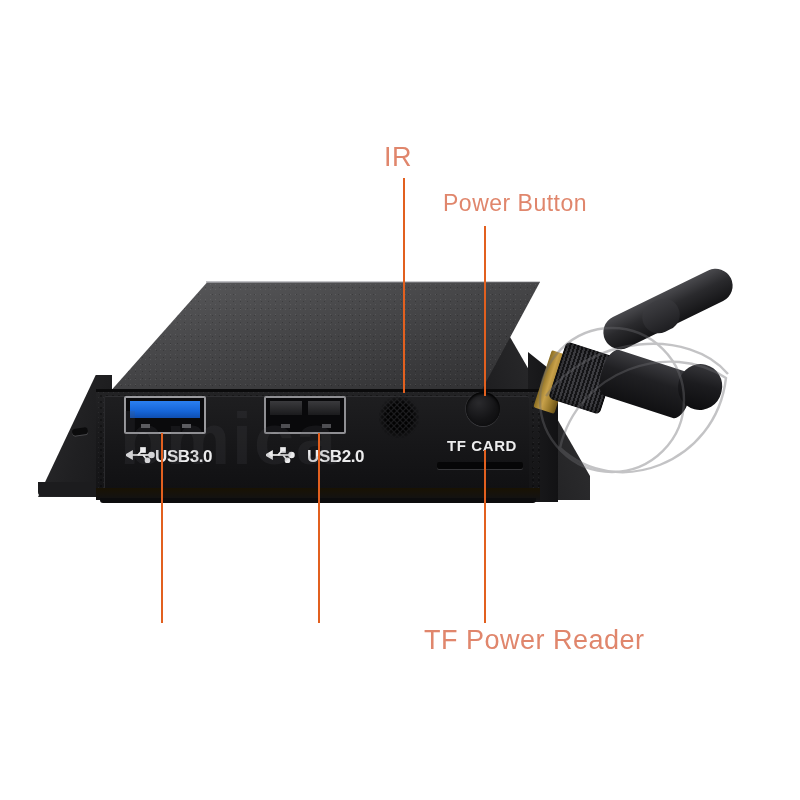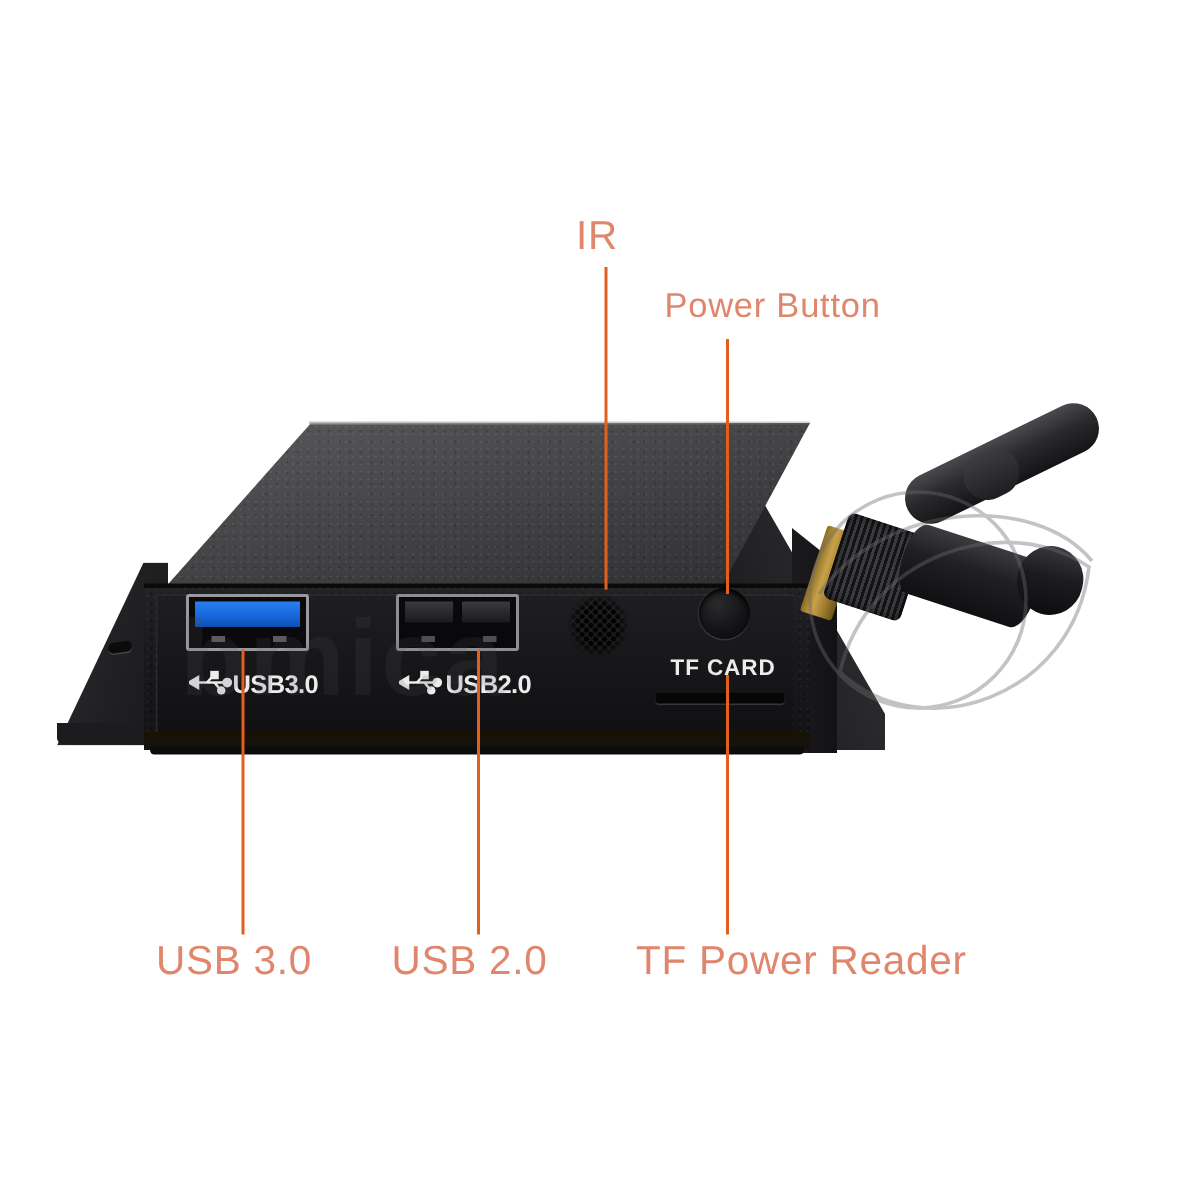--- a/index.html
+++ b/index.html
@@ -227,21 +227,21 @@
   
   .silk {
     position: absolute;
     color: #ececed;
     font-size: 17px;
     font-weight: 700;
     letter-spacing: -0.4px;
     white-space: nowrap;
   }
   #silk-usb3 { left: 155px; top: 447px; }
-  #silk-usb2 { left: 297px; top: 447px; }
+  #silk-usb2 { left: 307px; top: 447px; }
   #silk-tfcard {
     left: 447px; top: 437px;
     font-size: 15px;
     letter-spacing: 0.6px;
     font-weight: 700;
   }
 
   
   .usb-trident {
     position: absolute;
@@ -449,17 +449,15 @@
   </svg>
 
   <div class="leader" id="leader-ir"></div>
   <div class="leader" id="leader-power"></div>
   <div class="leader" id="leader-usb3"></div>
   <div class="leader" id="leader-usb2"></div>
   <div class="leader" id="leader-tf"></div>
 
   <div class="callout" id="callout-ir">IR</div>
   <div class="callout" id="callout-power">Power Button</div>
-  <div class="callout" id="callout-usb3">USB 3.0</div>
-  <div class="callout" id="callout-usb2">USB 2.0</div>
   <div class="callout" id="callout-tfcard">TF Power Reader</div>
 
 </div>
 
 </body></html>

